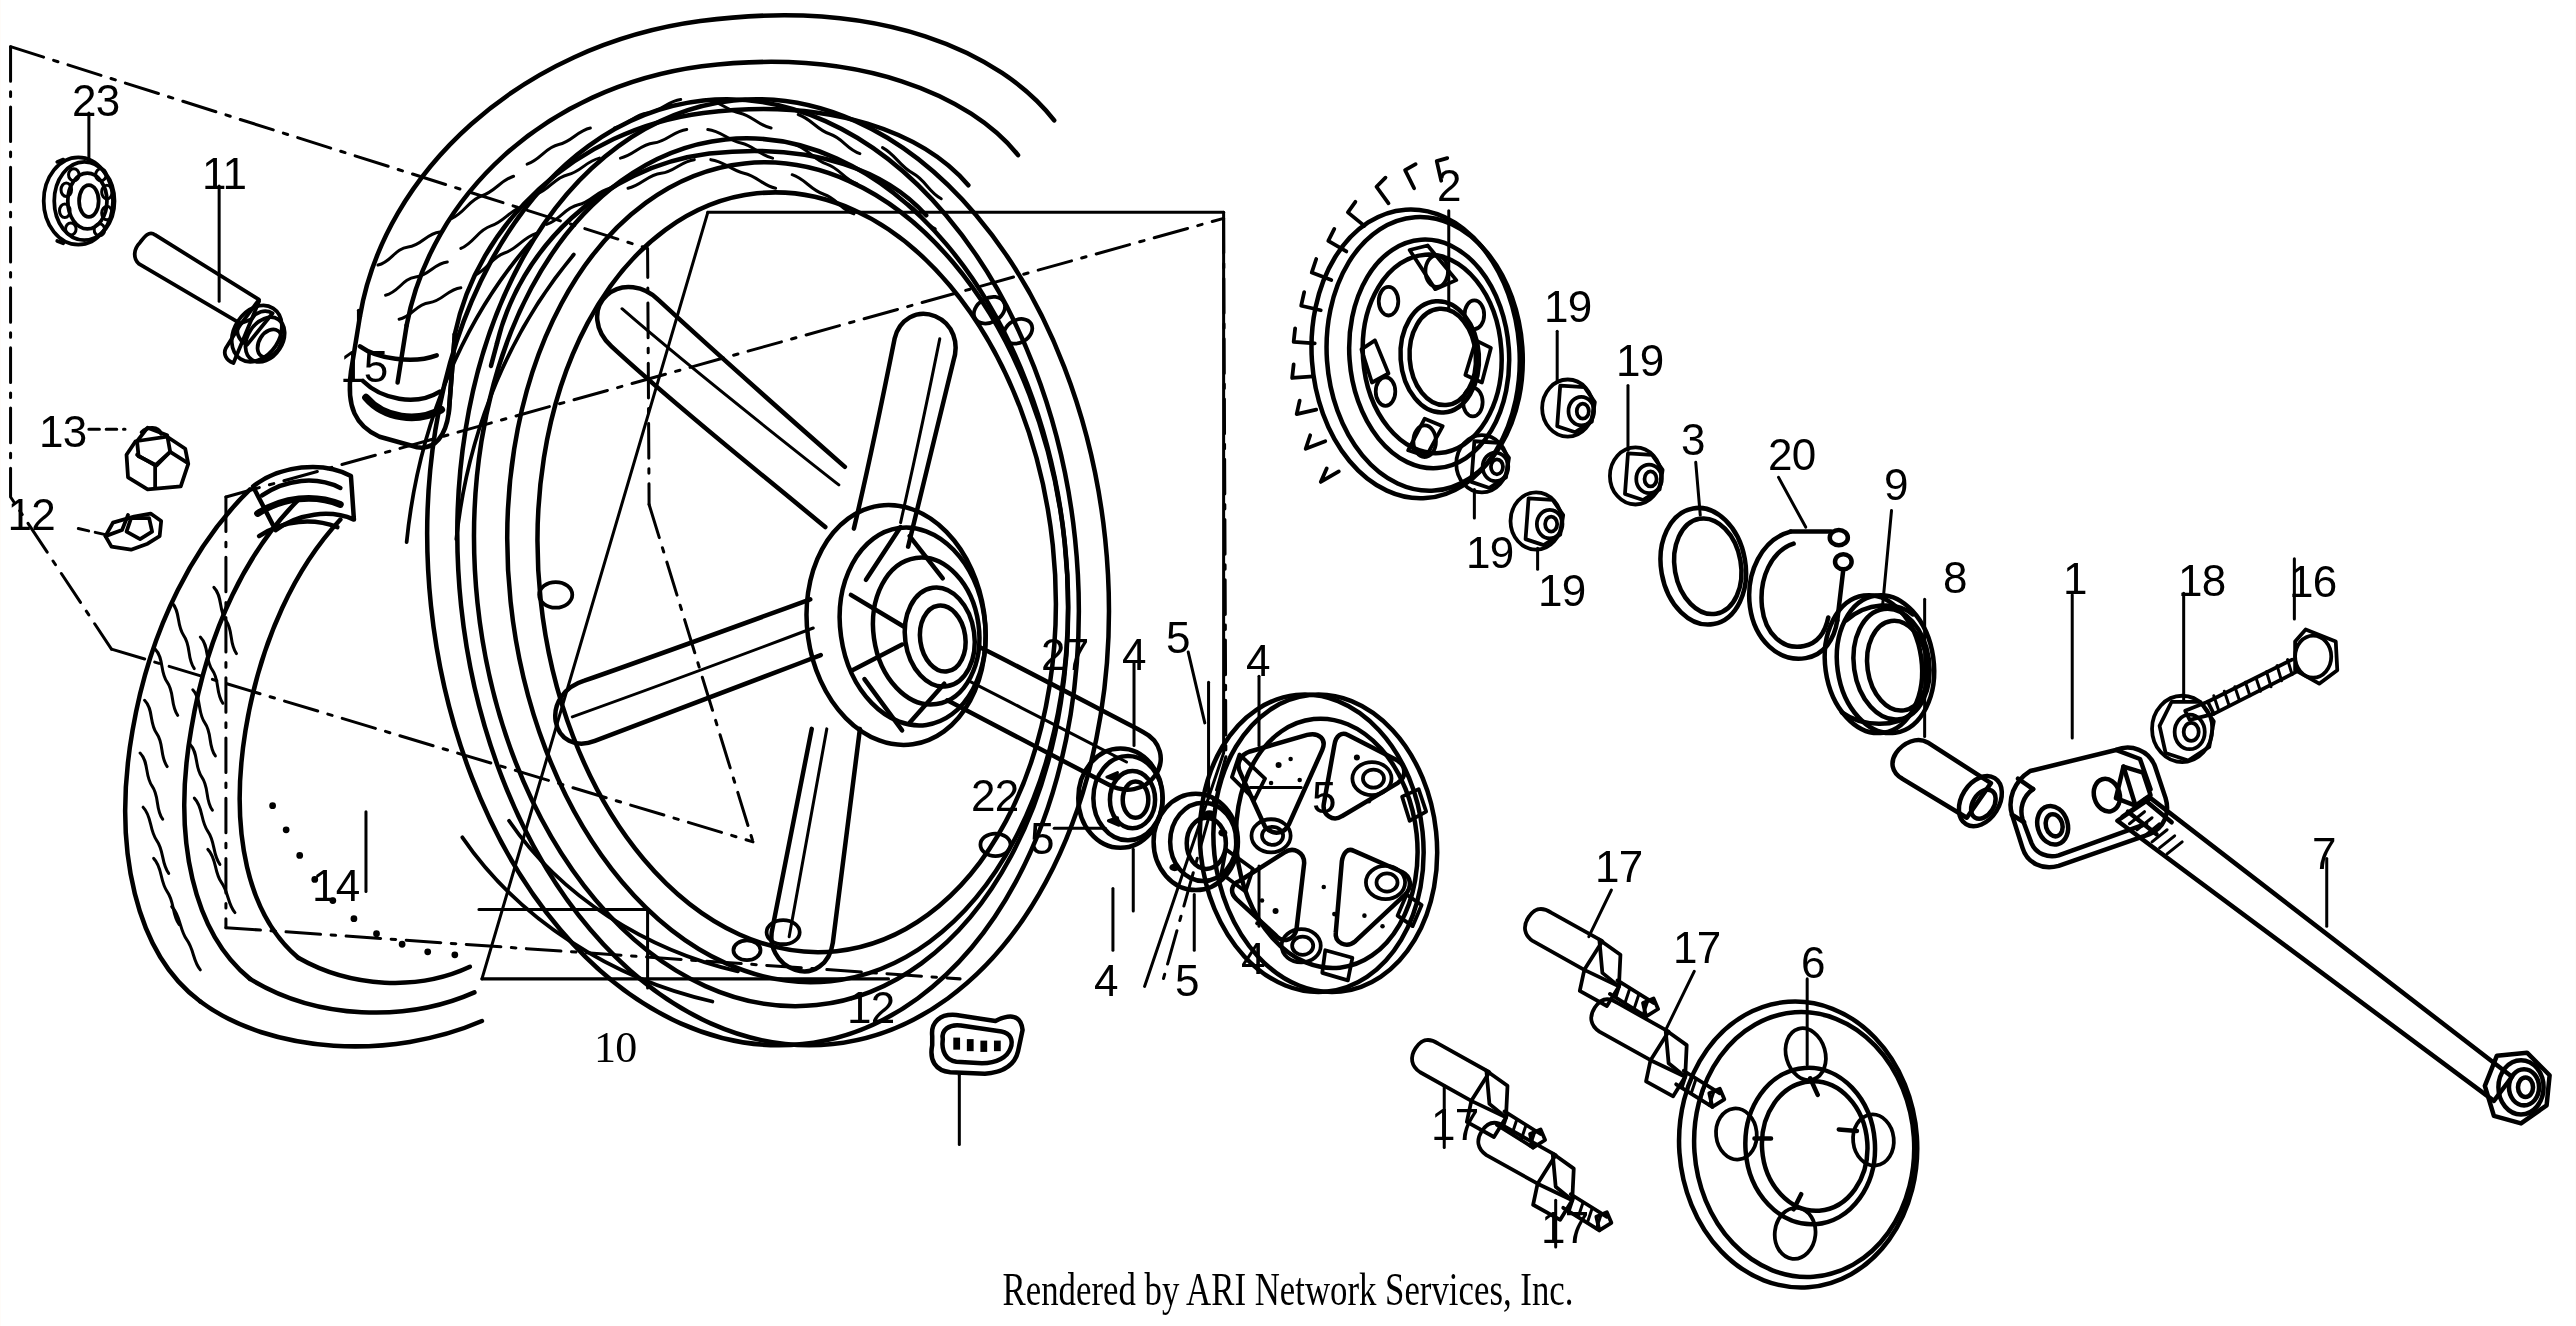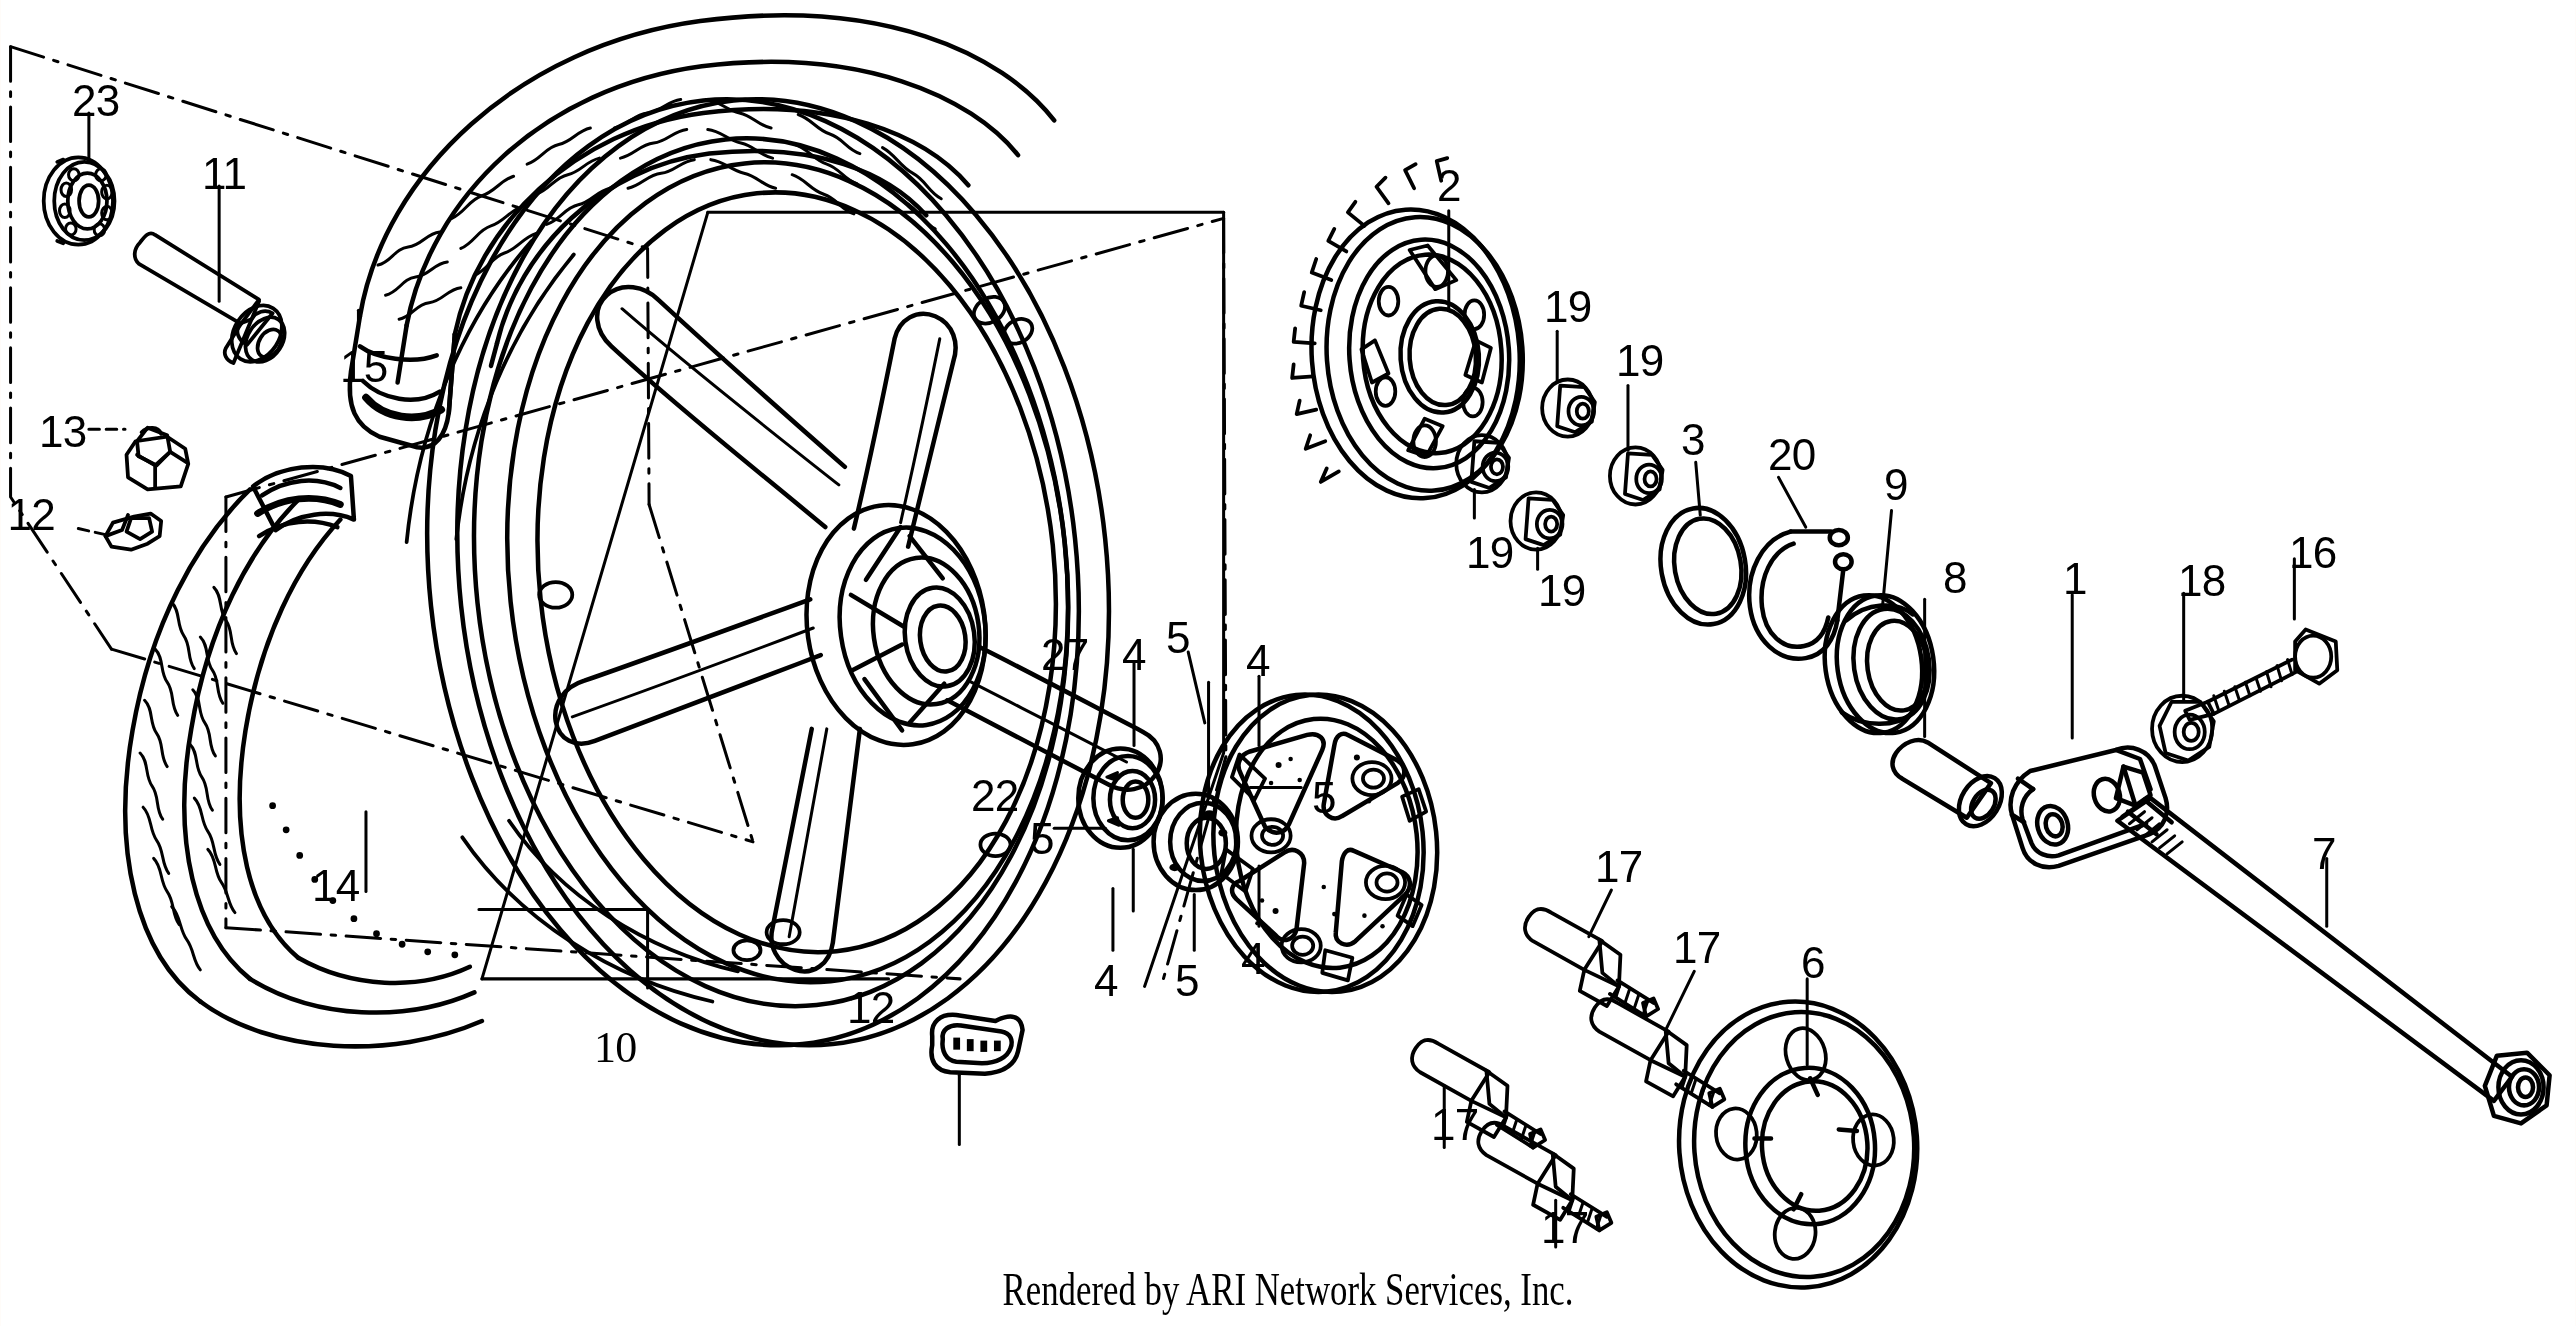--- a/index.html
+++ b/index.html
@@ -615,21 +615,21 @@
   <div class="callout" style="left:1544px;top:285px;">19</div>
   <div class="callout" style="left:1616px;top:339px;">19</div>
   <div class="callout" style="left:1466px;top:531px;">19</div>
   <div class="callout" style="left:1538px;top:569px;">19</div>
   <div class="callout" style="left:1681px;top:418px;">3</div>
   <div class="callout" style="left:1768px;top:433px;text-align:right;">20</div>
   <div class="callout" style="left:1884px;top:463px;">9</div>
   <div class="callout" style="left:1943px;top:556px;">8</div>
   <div class="callout" style="left:2063px;top:557px;">1</div>
   <div class="callout" style="left:2178px;top:559px;">18</div>
-  <div class="callout" style="left:2289px;top:531px;text-align:center;">16</div>
+  <div class="callout" style="left:2289px;top:560px;text-align:center;">16</div>
   <div class="callout" style="left:1595px;top:845px;">17</div>
   <div class="callout" style="left:1673px;top:926px;">17</div>
   <div class="callout" style="left:1431px;top:1103px;">17</div>
   <div class="callout" style="left:1541px;top:1206px;">17</div>
   <div class="callout" style="left:1801px;top:941px;">6</div>
   <div class="callout" style="left:2312px;top:832px;">7</div>
 
   <div id="footer">Rendered by ARI Network Services, Inc.</div>
 
 </div>

